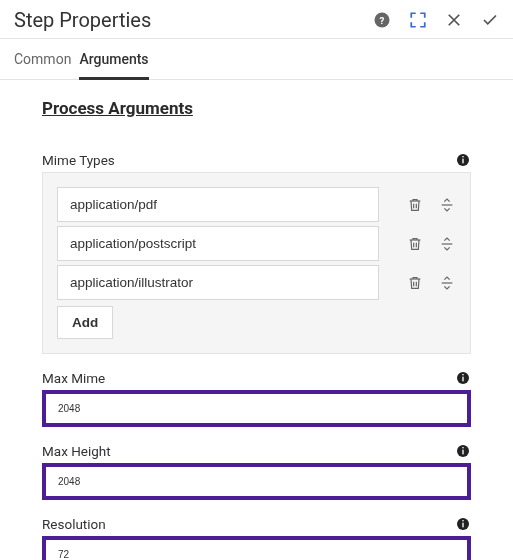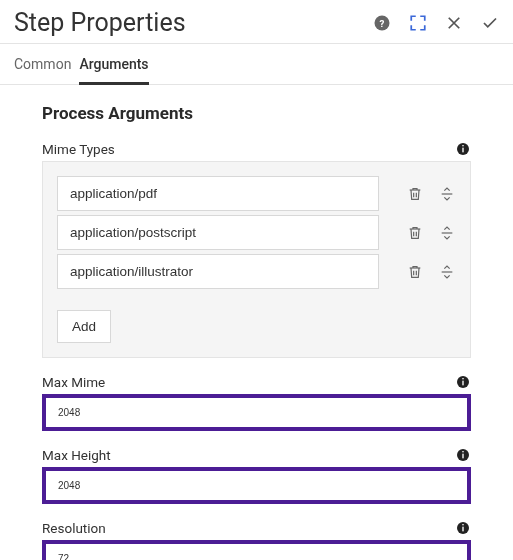--- a/index.html
+++ b/index.html
@@ -12,21 +12,21 @@
     background: #fff;
     width: 513px;
   }
   .panel { width: 513px; }
   .header {
     display: flex;
     align-items: center;
     padding: 8px 14px 6px 14px;
   }
   .title {
-    font-size: 25px;
+    font-size: 20px;
     font-weight: 400;
     color: #333;
     flex: 1;
   }
   .header-icons {
     display: flex;
     align-items: center;
     gap: 18px;
   }
   .icon {
@@ -64,21 +64,22 @@
     border-bottom-color: #323232;
     text-align: center;
   }
   .content {
     padding: 18px 42px 20px 42px;
   }
   .section-title {
     font-size: 17px;
     font-weight: 700;
     color: #2a2a2a;
-    margin: 0 0 18px 0;
+    margin: 0 0 34px 0;
+    text-decoration: underline;
   }
   .field-label-row {
     display: flex;
     justify-content: space-between;
     margin-bottom: 4px;
   }
   .field-label {
     font-size: 13.5px;
     color: #333;
   }
@@ -118,27 +119,27 @@
     width: 18px;
     height: 18px;
     color: #555;
     cursor: pointer;
     display: inline-flex;
     align-items: center;
     justify-content: center;
   }
   .row-icon svg { width: 16px; height: 16px; }
   .add-btn {
-    margin-top: 17px;
+    margin-top: 2px;
     background: #fff;
     border: 1px solid #d8d8d8;
     padding: 8px 14px;
     font-size: 13.5px;
     color: #333;
-    font-weight: 400;
+    font-weight: 700;
     cursor: pointer;
   }
   .field-group { margin-top: 16px; }
   .text-input {
     width: 100%;
     border: 4px solid #4c1d95;
     background: #fff;
     padding: 9px 12px;
     font-size: 10px;
     color: #333;

